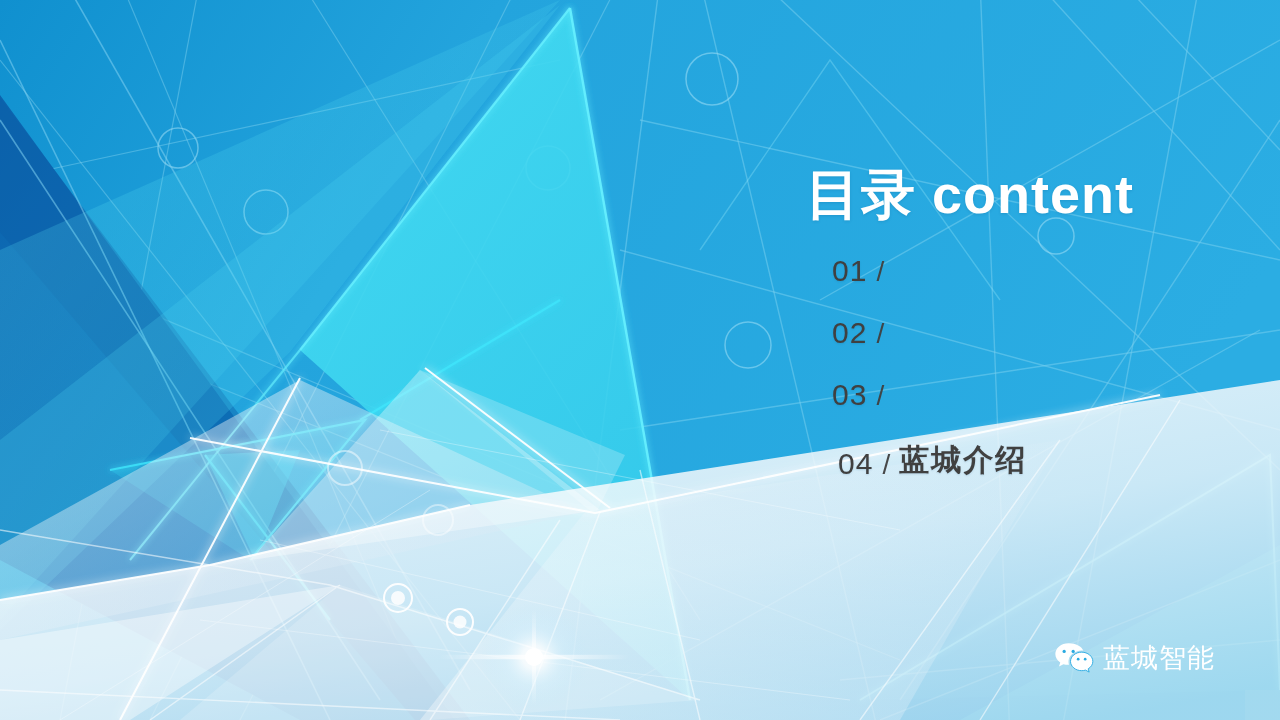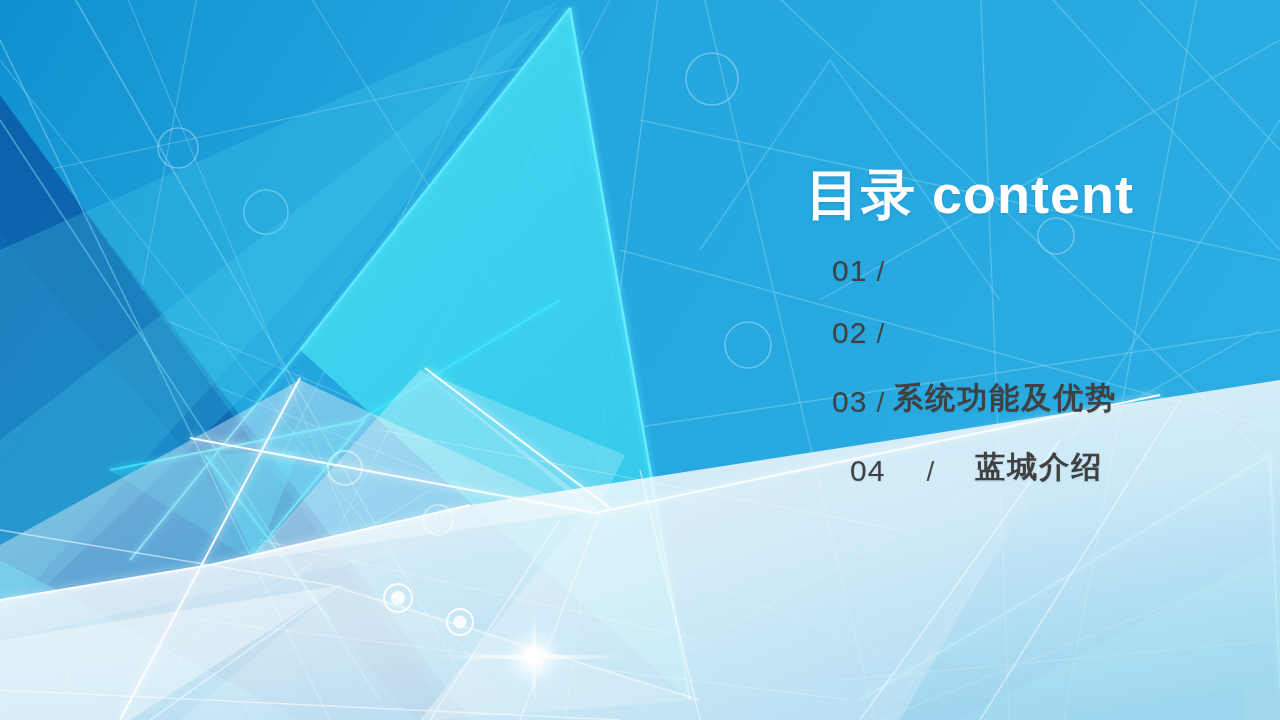--- a/index.html
+++ b/index.html
@@ -86,21 +86,21 @@
     font-size: 30px;
     font-weight: bold;
     letter-spacing: 2px;
     text-shadow: 0 1px 2px rgba(0, 70, 120, 0.15);
   }
 
   
   .toc-item.i1 { margin-left: 26px; }
   .toc-item.i2 { margin-left: 26px; margin-top: 22px; }
   .toc-item.i3 { margin-left: 26px; }
-  .toc-item.i4 { margin-left: 44px; gap: 32px; }
+  .toc-item.i4 { margin-left: 32px; }
 
   
   .watermark {
     position: absolute;
     left: 1054px;
     top: 641px;
     display: flex;
     align-items: center;
     z-index: 45;
   }
@@ -349,26 +349,38 @@
       </li>
 
       <li class="toc-item i2">
         <span class="toc-num">02</span>
         <span class="toc-sep">/</span>
       </li>
 
       <li class="toc-item i3">
         <span class="toc-num">03</span>
         <span class="toc-sep">/</span>
-        <span class="toc-label">系统功能及优势</span>
       </li>
 
       <li class="toc-item i4">
         <span class="toc-num">04</span>
         <span class="toc-sep">/</span>
         <span class="toc-label">蓝城介绍</span>
       </li>
 
     </ul>
   </div>
 
+  <div class="watermark">
+    <svg class="wechat-icon" viewBox="0 0 48 40" xmlns="http://www.w3.org/2000/svg">
+
+      <path d="M17.5 2.2 C8.6 2.2 1.6 8.1 1.6 15.3 c0 4.1 2.3 7.8 5.9 10.2 l-1.5 4.7 5.3 -2.8 c1.8 0.5 3.7 0.8 5.6 0.8 l1.1 0 c-0.4 -1.2 -0.6 -2.4 -0.6 -3.7 0 -7.4 7.2 -13.4 16.1 -13.4 0.6 0 1.1 0 1.7 0.1 C33.6 6.1 26.3 2.2 17.5 2.2 Z" fill="#ffffff"></path>
+      <circle cx="12.2" cy="12.1" r="1.95" fill="#2aaae1"></circle>
+      <circle cx="23.0" cy="12.1" r="1.95" fill="#2aaae1"></circle>
+
+      <path d="M46.6 24.1 c0 -6.1 -6.0 -11.1 -13.4 -11.1 -7.4 0 -13.4 5.0 -13.4 11.1 0 6.1 6.0 11.1 13.4 11.1 1.6 0 3.1 -0.2 4.6 -0.7 l4.4 2.4 -1.2 -3.9 c3.4 -2.0 5.6 -5.3 5.6 -8.9 Z" fill="#ffffff" stroke="#2aaae1" stroke-width="1.1"></path>
+      <circle cx="29.0" cy="21.4" r="1.6" fill="#2aaae1"></circle>
+      <circle cx="37.4" cy="21.4" r="1.6" fill="#2aaae1"></circle>
+    </svg>
+    <span class="watermark-text">蓝城智能</span>
+  </div>
 
 </div>
 
 </body></html>

